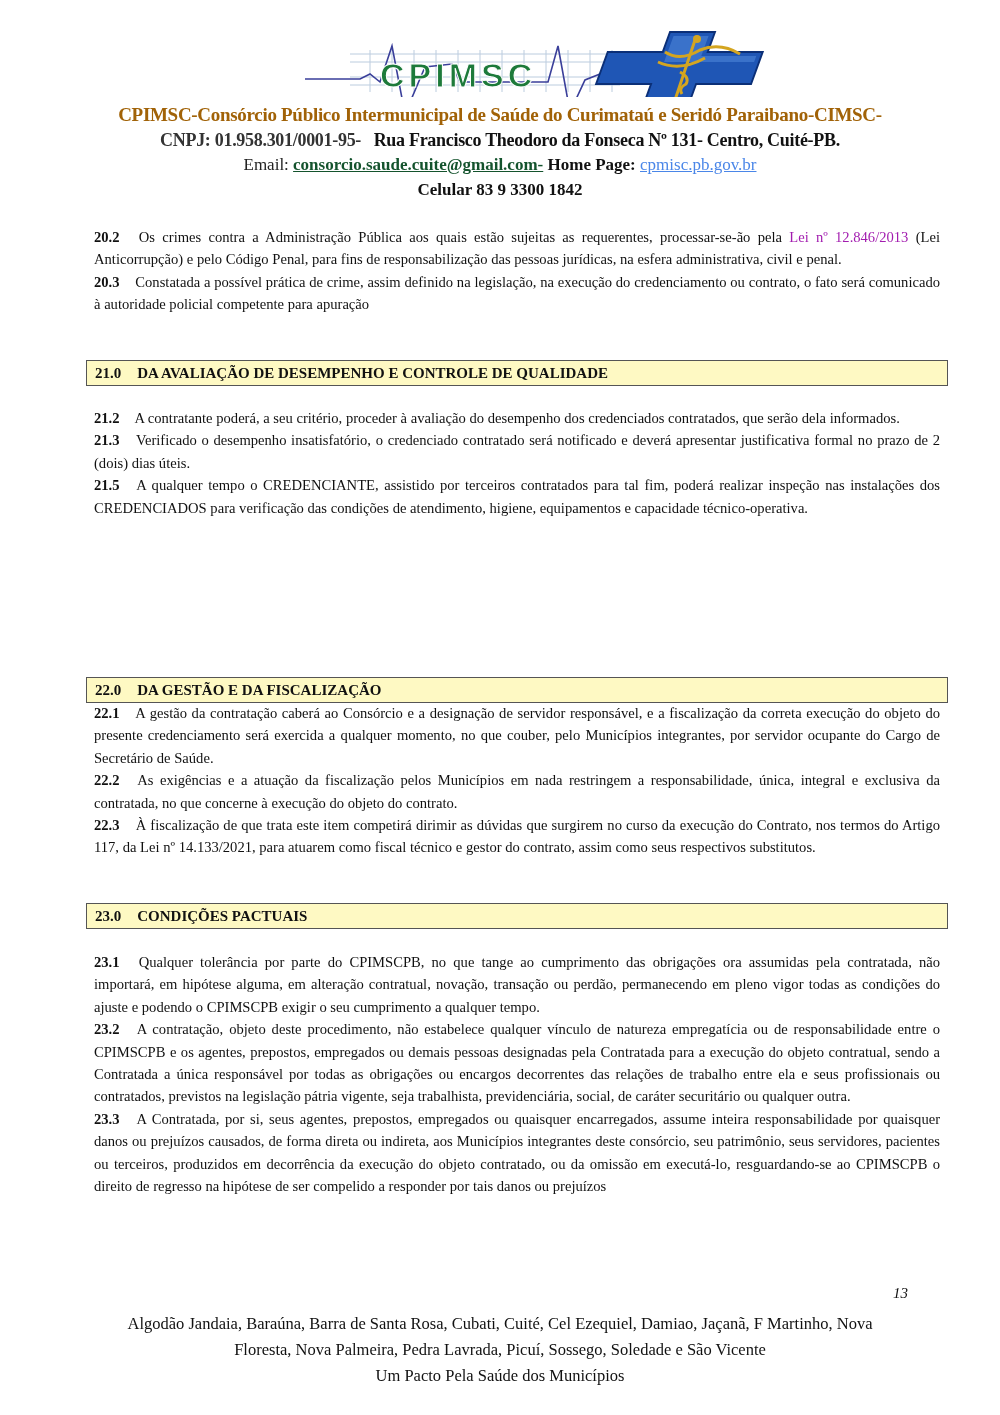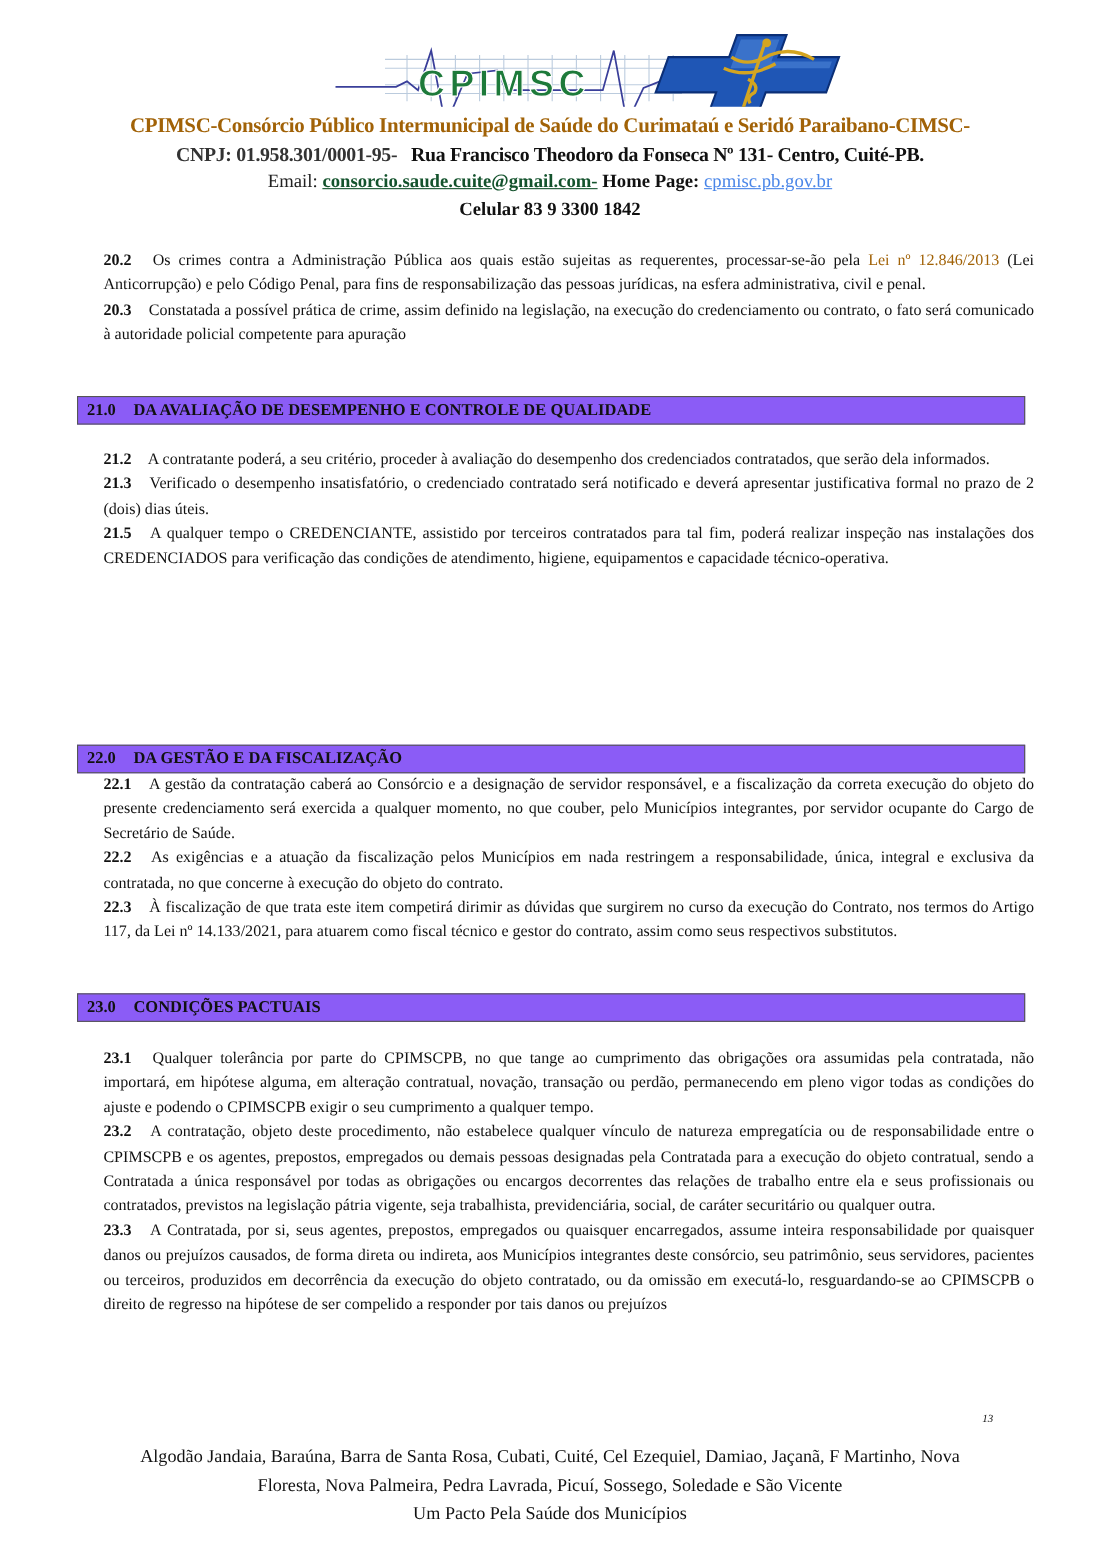--- a/index.html
+++ b/index.html
@@ -9,26 +9,26 @@
   .hdr1 { top: 104px; font-size: 19px; font-weight: bold; color: #a16207; letter-spacing: -0.3px; }
   .hdr2 { top: 130px; font-size: 18px; font-weight: bold; color: #111; letter-spacing: -0.3px; }
   .hdr2 .cnpj { font-weight: bold; color: #333; }
   .hdr3 { top: 155px; font-size: 17px; color: #222; }
   .hdr3 a.email { color: #14532d; font-weight: bold; text-decoration: underline; }
   .hdr3 .hp { font-weight: bold; color: #111; }
   .hdr3 a.web { color: #4a86e8; text-decoration: underline; }
   .hdr4 { top: 180px; font-size: 17px; font-weight: bold; color: #111; }
   .para { margin: 0; }
   .para b { font-weight: bold; margin-right: 12px; }
-  .link { color: #a16207; }
-  .sec { position: absolute; left: 70px; width: 862px; height: 26px; background: #8b5cf6; border: 1.5px solid #555; box-sizing: border-box; font-weight: bold; font-size: 15px; line-height: 24px; padding-left: 8px; }
+  .link { color: #a21caf; }
+  .sec { position: absolute; left: 86px; width: 862px; height: 26px; background: #fef9c3; border: 1.5px solid #555; box-sizing: border-box; font-weight: bold; font-size: 15px; line-height: 24px; padding-left: 8px; }
   .sec .num { margin-right: 16px; }
   .blk { position: absolute; left: 94px; width: 846px; font-size: 14.6px; line-height: 22.4px; text-align: justify; }
 
-  .pagenum { position: absolute; left: 893px; top: 1285px; font-size: 10px; font-style: italic; }
+  .pagenum { position: absolute; left: 893px; top: 1285px; font-size: 15px; font-style: italic; }
   .foot { position: absolute; left: 0; width: 1000px; text-align: center; font-size: 16.5px; color: #111; }
   .f1 { top: 1314px; }
   .f2 { top: 1340px; }
   .f3 { top: 1366px; }
 </style>
 </head>
 <body>
 
 <div class="logo">
   <svg width="500" height="75" viewBox="0 0 500 75">

